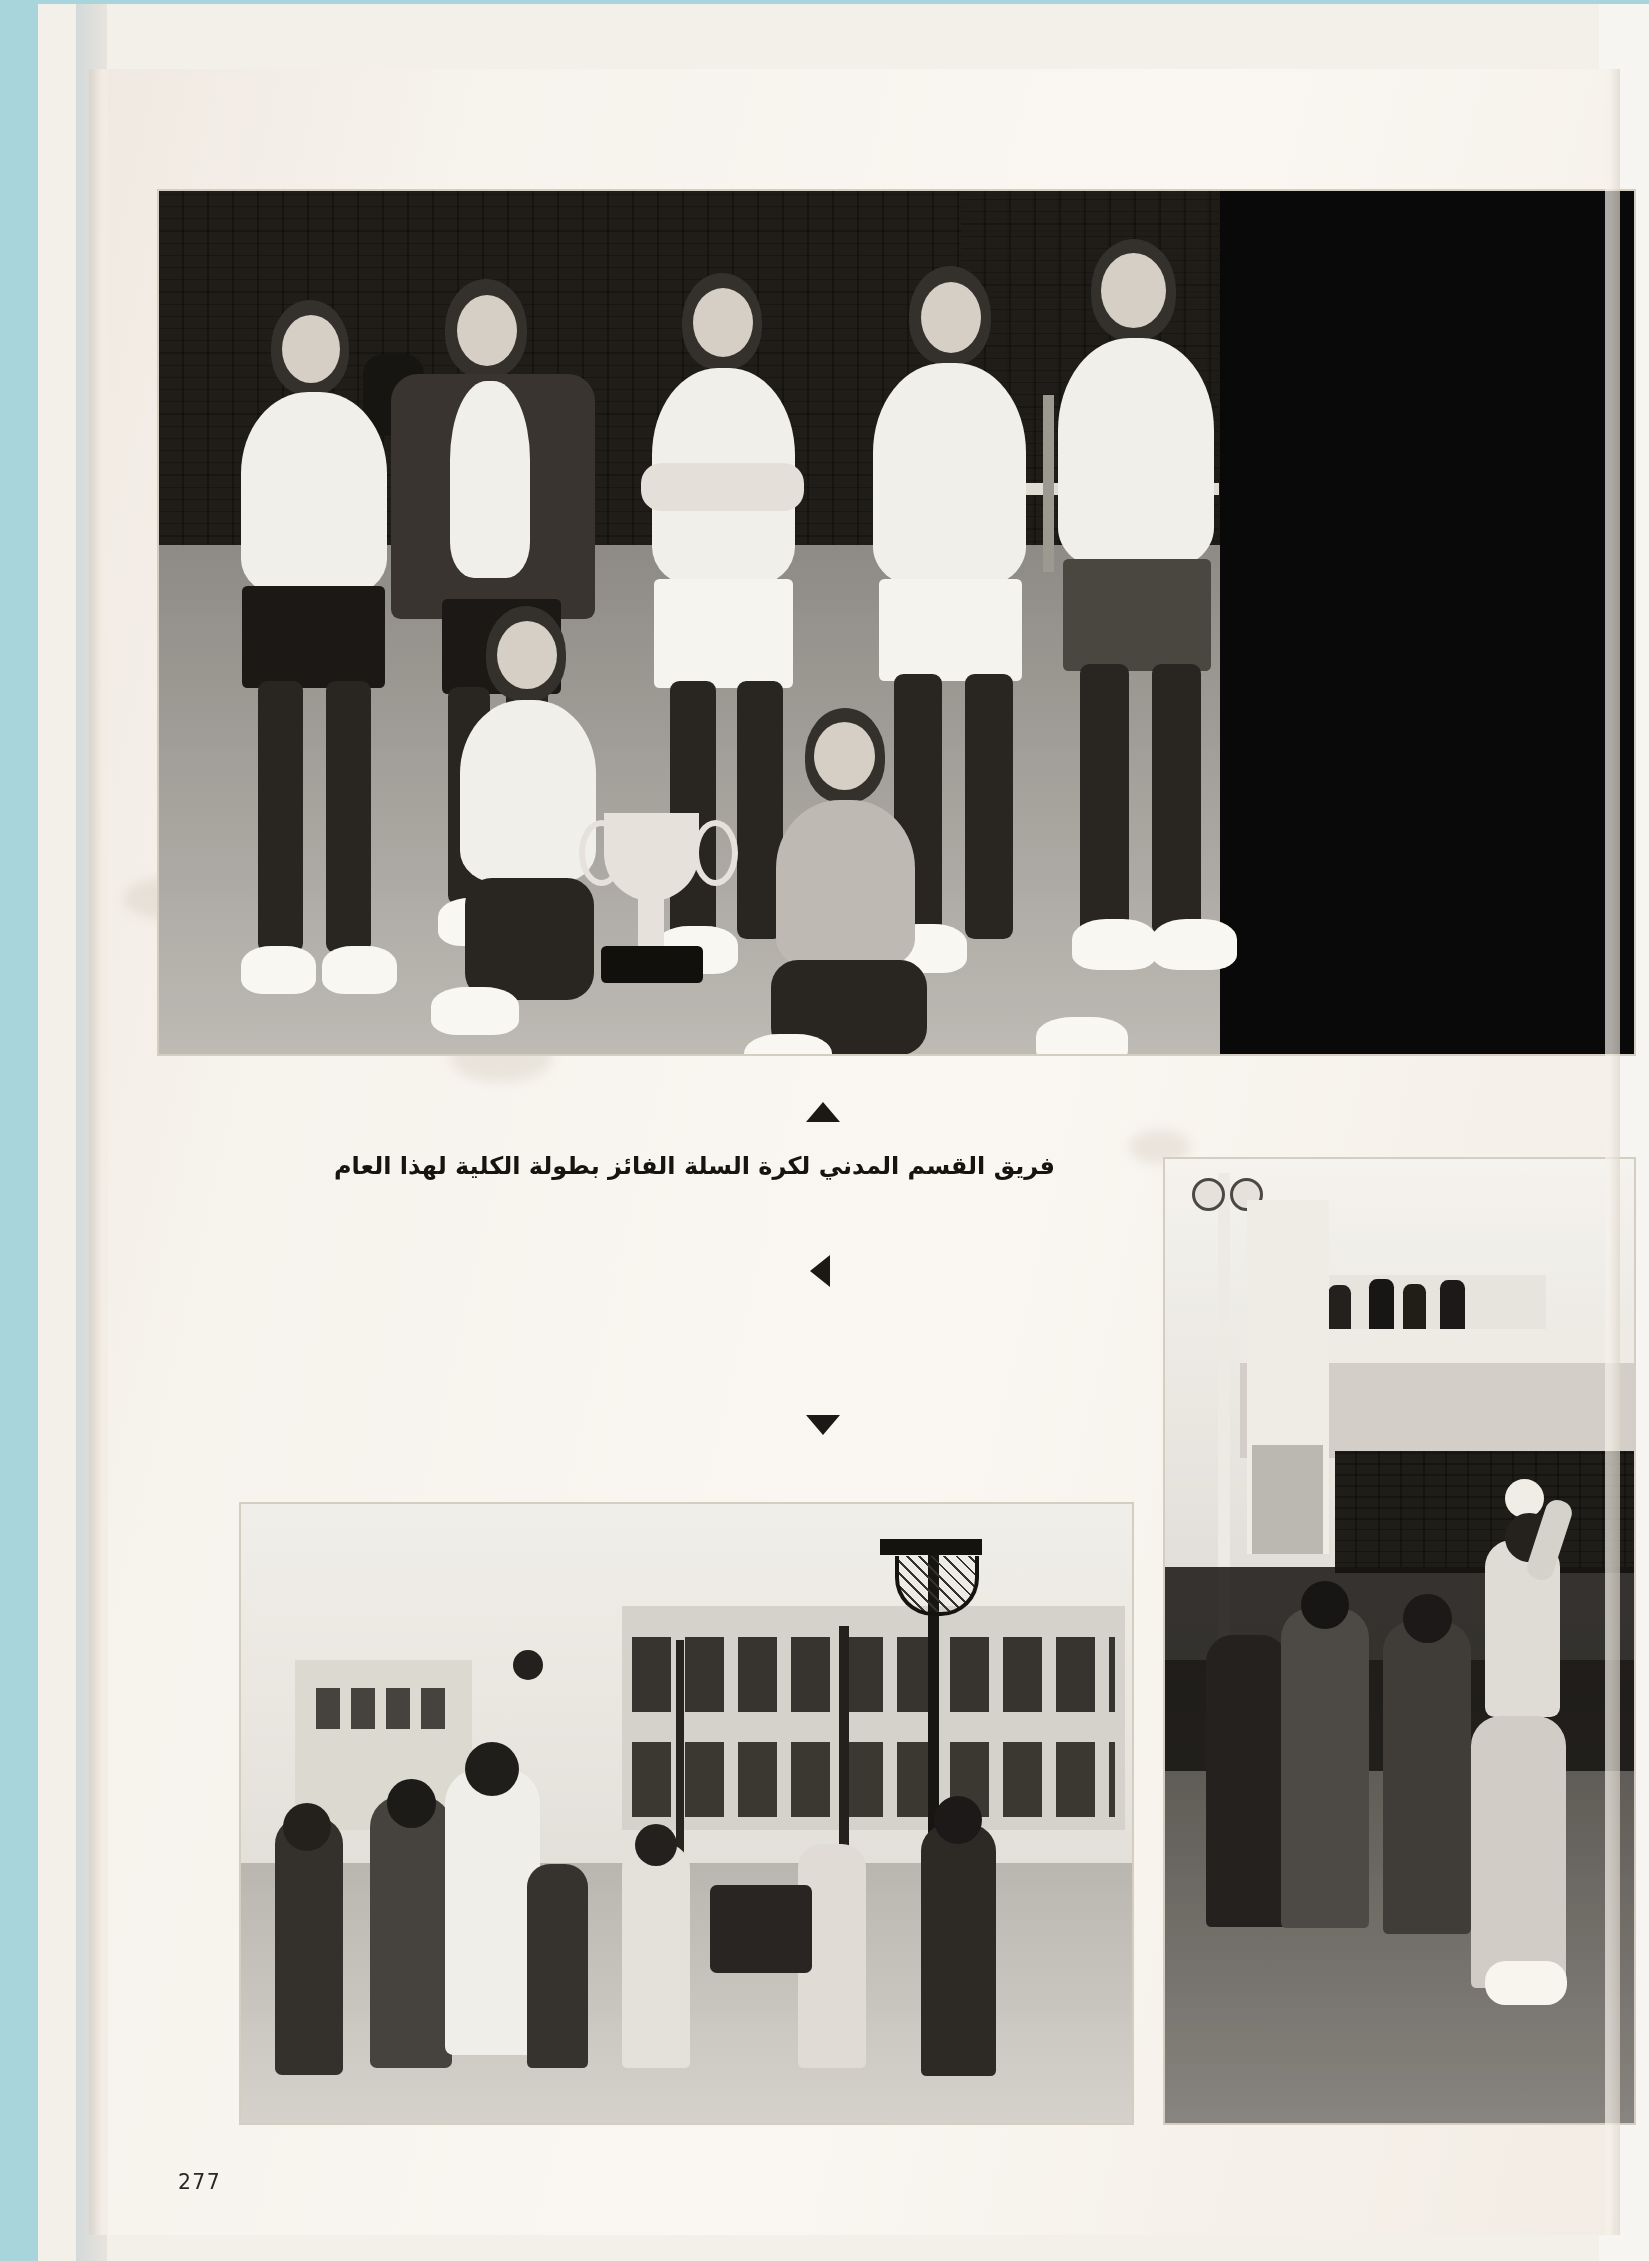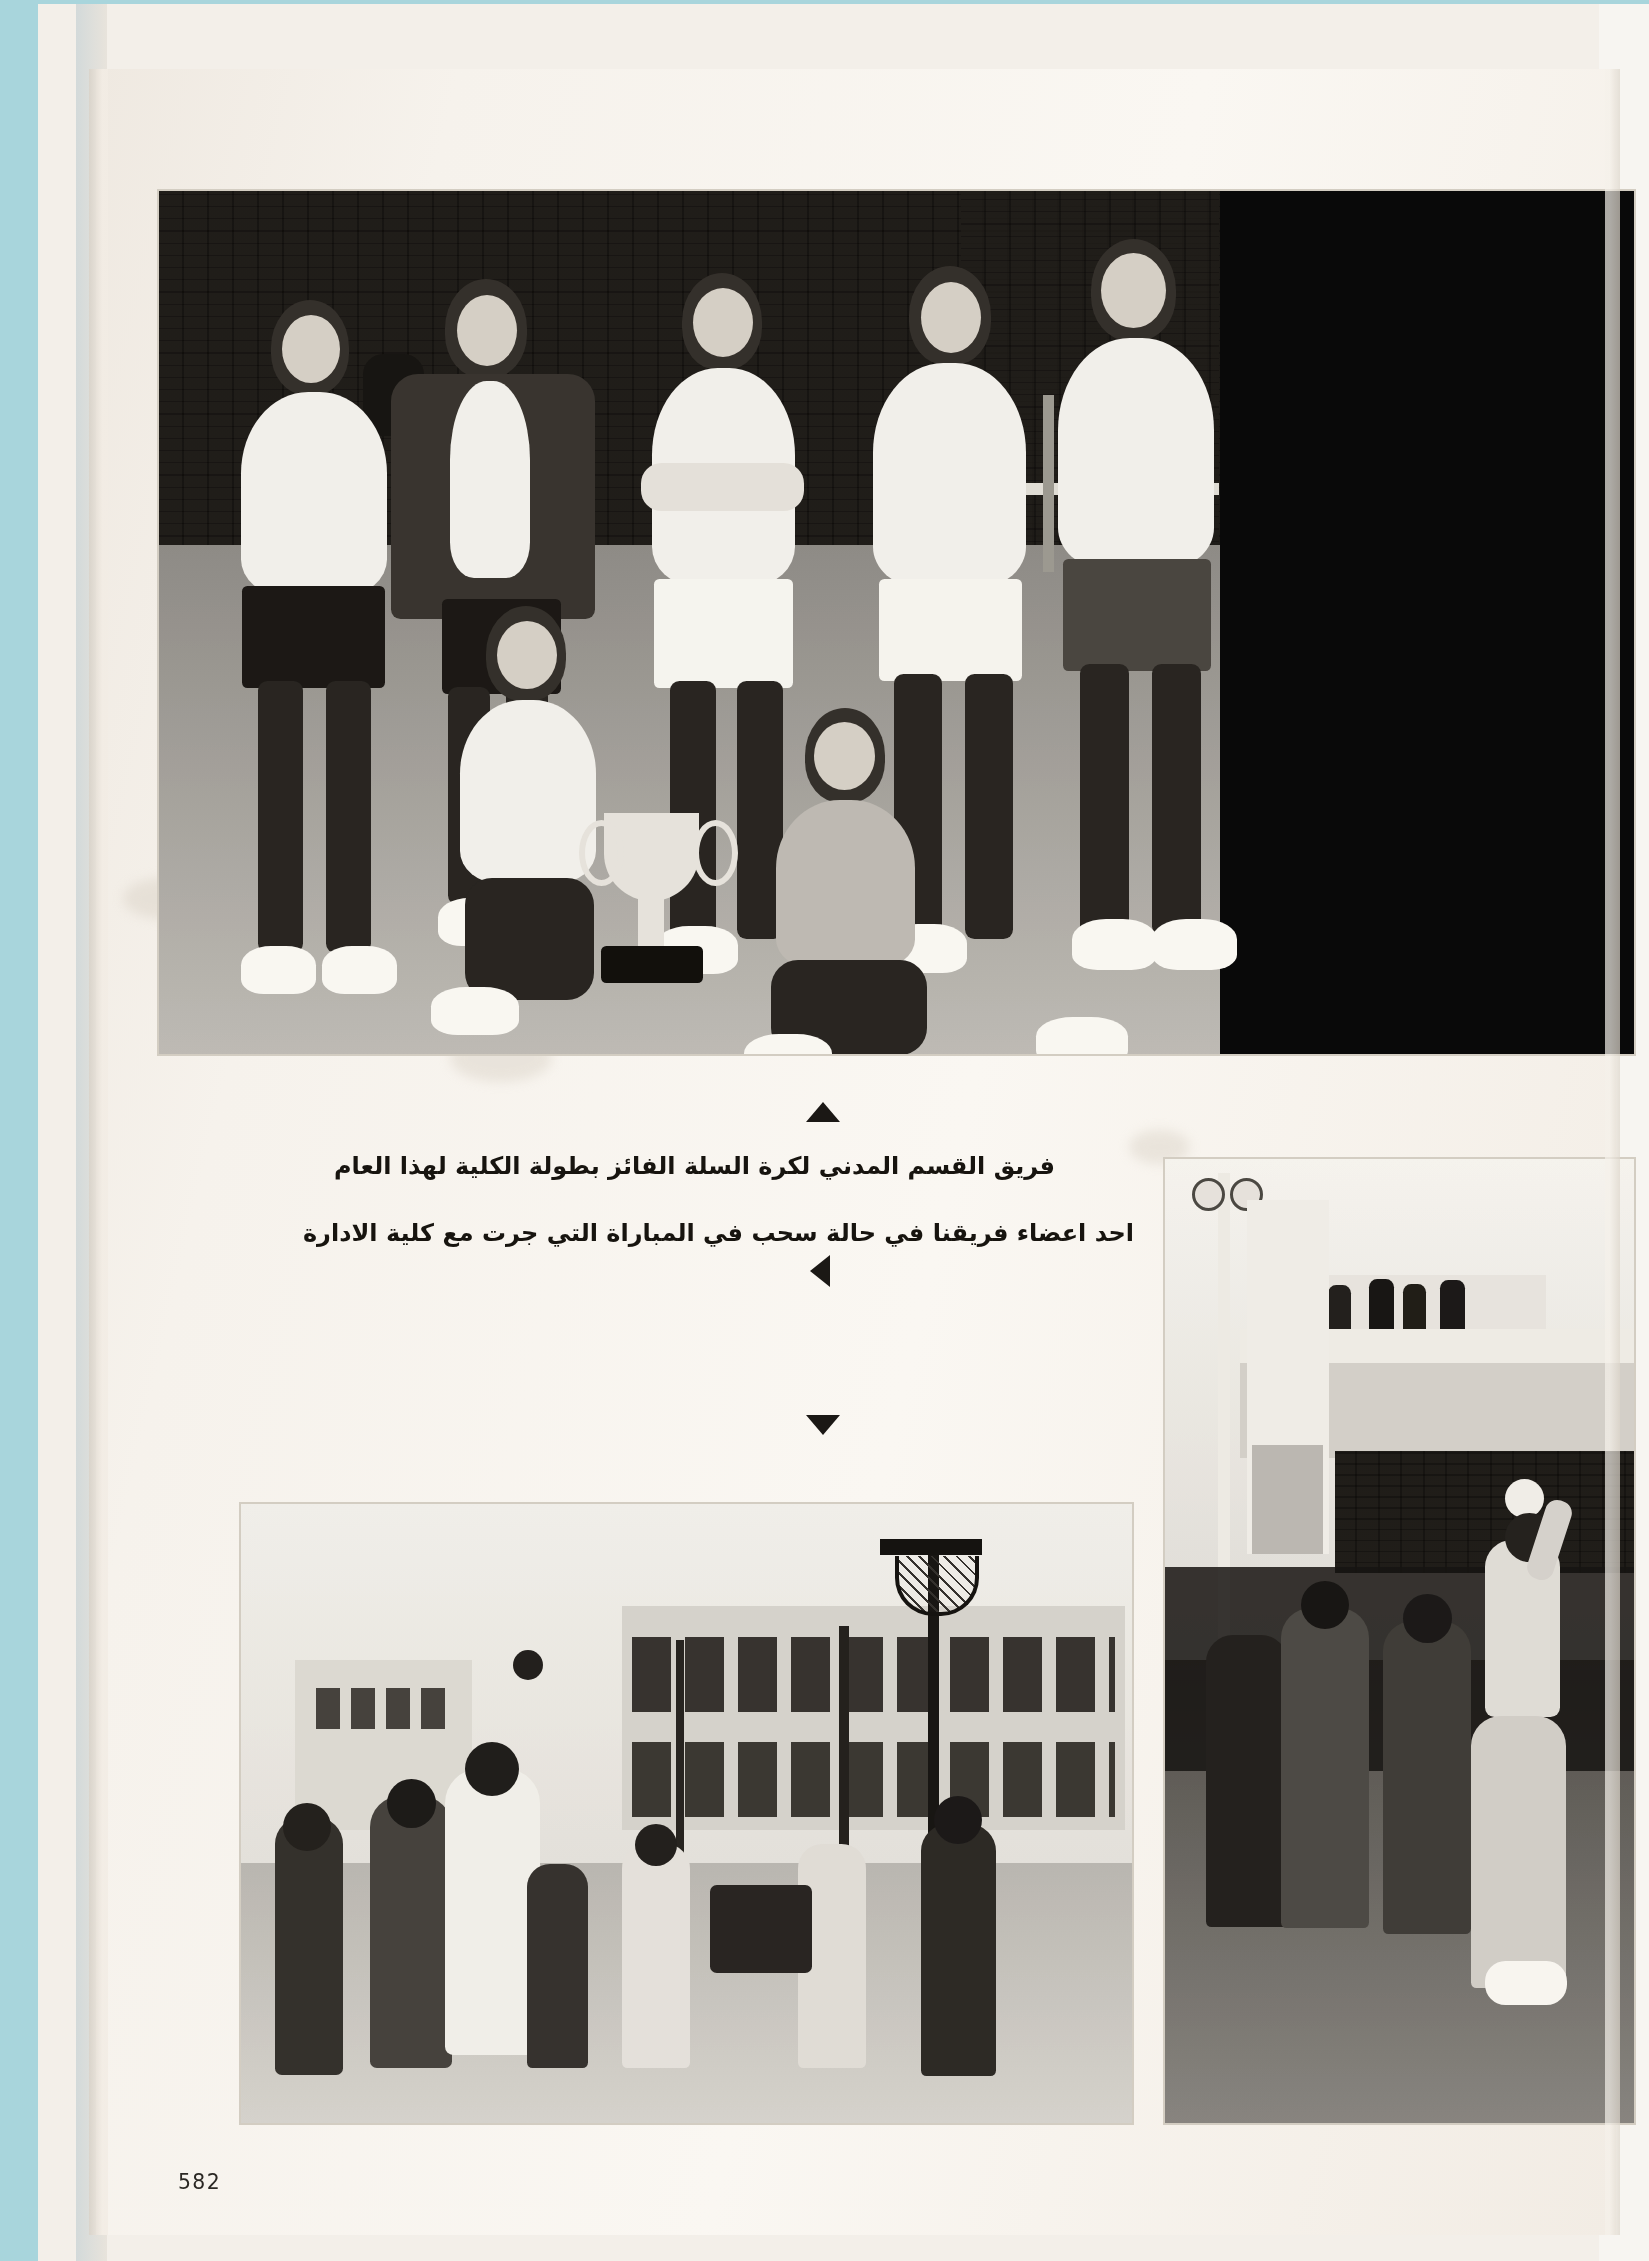--- a/index.html
+++ b/index.html
@@ -218,21 +218,20 @@
       </div>
 
     </div>
 
     <div class="tri" id="tri-up"></div>
     <div class="tri" id="tri-left"></div>
     <div class="tri" id="tri-down"></div>
 
     <div id="captions">
       <p class="cap-line l1">فريق القسم المدني لكرة السلة الفائز بطولة الكلية لهذا العام</p>
-      <p class="cap-line l2">احد اعضاء فريقنا في حالة سحب في المباراة التي جرت مع كلية الادارة</p>
     </div>
 
     <div id="photo-bl" class="photo">
       <div style="position:absolute;left:0;top:0;width:100%;height:58%;background:linear-gradient(180deg,#e8e6e1,#dcd9d3);"></div>
       <div style="position:absolute;left:0;top:58%;width:100%;height:42%;background:linear-gradient(180deg,#b5b2ac,#cfccc6);"></div>
 
       <div style="position:absolute;left:381px;top:102px;width:503px;height:224px;background:#cfccc5;"></div>
       <div style="position:absolute;left:391px;top:133px;width:483px;height:75px;background:repeating-linear-gradient(90deg,#3c3935 0 39px,#cfccc5 39px 53px);"></div>
       <div style="position:absolute;left:391px;top:238px;width:483px;height:75px;background:repeating-linear-gradient(90deg,#403d38 0 39px,#cfccc5 39px 53px);"></div>
       <div style="position:absolute;left:54px;top:156px;width:177px;height:170px;background:#d5d2cb;"></div>
@@ -297,17 +296,17 @@
       <div style="position:absolute;left:41px;top:476px;width:82px;height:292px;background:#2b2825;border-radius:27px 27px 5.4px 5.4px;"></div>
       <div style="position:absolute;left:116px;top:449px;width:88px;height:320px;background:#514e49;border-radius:30px 30px 5.4px 5.4px;"></div>
       <div style="position:absolute;left:136px;top:422px;width:48px;height:48px;border-radius:50%;background:#201e1c;"></div>
       <div style="position:absolute;left:218px;top:462px;width:88px;height:313px;background:#45423d;border-radius:30px 30px 5.4px 5.4px;"></div>
       <div style="position:absolute;left:238px;top:435px;width:49px;height:49px;border-radius:50%;background:#232120;"></div>
       <div style="position:absolute;left:306px;top:557px;width:95px;height:272px;background:#cbc7c1;border-radius:30px 30px 5.4px 5.4px;"></div>
       <div style="position:absolute;left:320px;top:802px;width:82px;height:44px;background:#efece7;border-radius:20.4px;"></div>
 
     </div>
 
-    <div id="page-number">582</div>
+    <div id="page-number">277</div>
 
   </div>
 </div>
 
 
 </body></html>

